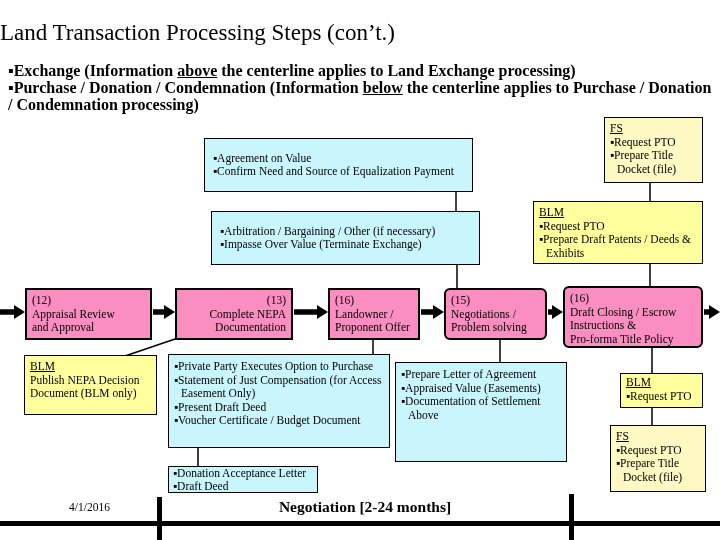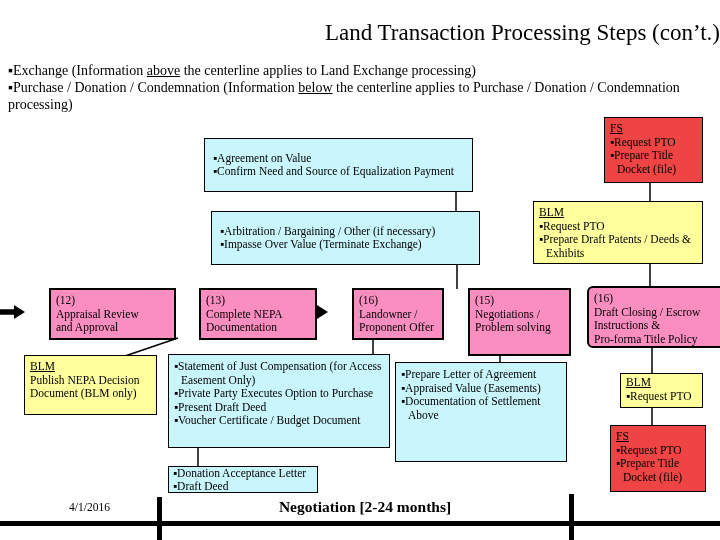--- a/index.html
+++ b/index.html
@@ -1,31 +1,31 @@
 <!DOCTYPE html>
 <html><head>
 <meta charset="utf-8">
 <style>
   html,body{margin:0;padding:0;background:#888;}
   .slide{
     position:relative;width:720px;height:540px;background:#ffffff;
     font-family:"Liberation Serif", serif;color:#000;overflow:hidden;
   }
   .title{
-    position:absolute;top:20px;left:0;width:100%;text-align:right;
+    position:absolute;top:20px;left:0;width:100%;text-align:left;
     font-size:23px;letter-spacing:0px;
   }
-  .legend{position:absolute;top:62px;left:8px;width:706px;font-size:14px;font-weight:normal;line-height:17px;}
+  .legend{position:absolute;top:62px;left:8px;width:706px;font-size:16px;font-weight:bold;line-height:17px;}
   .legend .u{text-decoration:underline;}
   svg.overlay{position:absolute;top:0;left:0;width:720px;height:540px;}
   .bx{position:absolute;box-sizing:border-box;border:1.5px solid #000;font-size:11.5px;line-height:13.5px;padding:4px 5px;}
   .cyan{background:#C9F5FC;}
   .yellow{background:#FFFF9E;}
-  .green{background:#ef4444;}
-  .pink{background:#FB8EC1;border-width:2px;margin-left:24px;}
+  .green{background:#fef9c3;}
+  .pink{background:#FB8EC1;border-width:2px;}
   .vcenter{display:flex;flex-direction:column;justify-content:center;}
   .bl{padding-left:7px;text-indent:-7px;}
   .hdr{text-decoration:underline;}
   .tl-bar{position:absolute;left:0;top:521px;width:720px;height:5px;background:#000;}
   .tl-tick{position:absolute;background:#000;width:5px;}
   .date{position:absolute;left:45px;top:501px;font-size:11.5px;margin-left:24px;}
   .phase{position:absolute;left:162px;top:498px;width:406px;text-align:center;font-size:15.5px;font-weight:bold;}
 </style>
 </head>
 <body>
@@ -88,51 +88,51 @@
     <div class="hdr">BLM</div>
     <div class="bl">▪Request PTO</div>
     <div class="bl">▪Prepare Draft Patents / Deeds &amp; Exhibits</div>
   </div>
 
   <div class="bx pink" style="left:25px;top:288px;width:127px;height:52px;">
     <div>(12)</div>
     <div>Appraisal Review</div>
     <div>and Approval</div>
   </div>
-  <div class="bx pink" style="left:175px;top:288px;width:118px;height:52px;">
+  <div class="bx pink" style="left:175px;top:288px;width:118px;height:52px;text-align:right;">
     <div>(13)</div>
     <div>Complete NEPA</div>
     <div>Documentation</div>
   </div>
   <div class="bx pink" style="left:328px;top:288px;width:92px;height:52px;">
     <div>(16)</div>
     <div>Landowner /</div>
     <div>Proponent Offer</div>
   </div>
-  <div class="bx pink" style="left:444px;top:288px;width:103px;height:68px;">
+  <div class="bx pink" style="left:444px;top:288px;width:103px;height:52px;border-radius:6px;">
     <div>(15)</div>
     <div>Negotiations /</div>
     <div>Problem solving</div>
   </div>
   <div class="bx pink" style="left:563px;top:286px;width:140px;height:62px;border-radius:6px;">
     <div>(16)</div>
     <div>Draft Closing / Escrow</div>
     <div>Instructions &amp;</div>
     <div>Pro-forma Title Policy</div>
   </div>
 
   <div class="bx yellow" style="left:24px;top:355px;width:133px;height:60px;">
     <div class="hdr">BLM</div>
     <div>Publish NEPA Decision</div>
     <div>Document (BLM only)</div>
   </div>
 
   <div class="bx cyan" style="left:168px;top:354px;width:222px;height:94px;padding-top:5px;">
+    <div class="bl">▪Private Party Executes Option to Purchase</div>
     <div class="bl">▪Statement of Just Compensation (for Access Easement Only)</div>
-    <div class="bl">▪Private Party Executes Option to Purchase</div>
     <div class="bl">▪Present Draft Deed</div>
     <div class="bl">▪Voucher Certificate / Budget Document</div>
   </div>
 
   <div class="bx cyan" style="left:395px;top:362px;width:172px;height:100px;padding-top:5px;">
     <div class="bl">▪Prepare Letter of Agreement</div>
     <div class="bl">▪Appraised Value  (Easements)</div>
     <div class="bl">▪Documentation of Settlement Above</div>
   </div>
 

